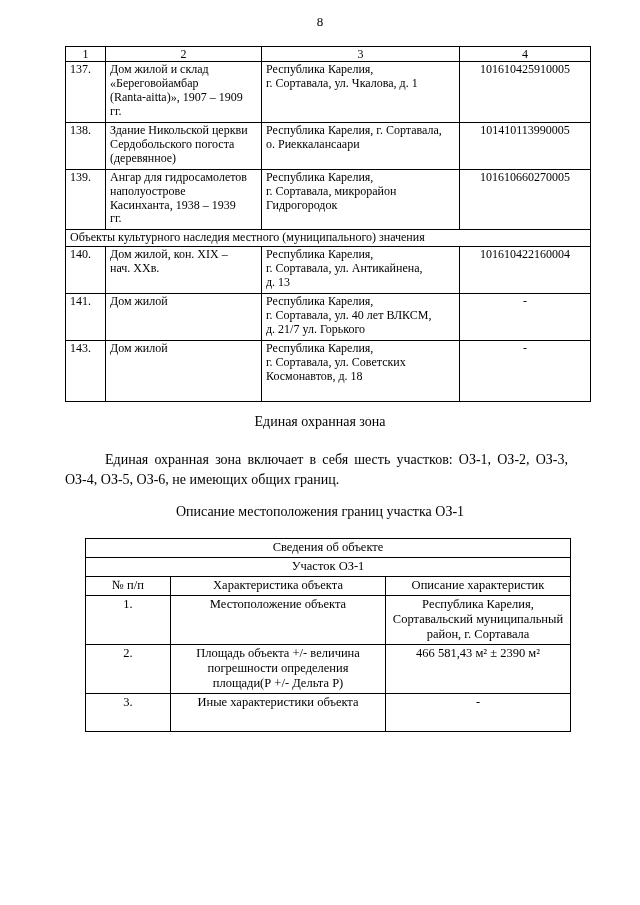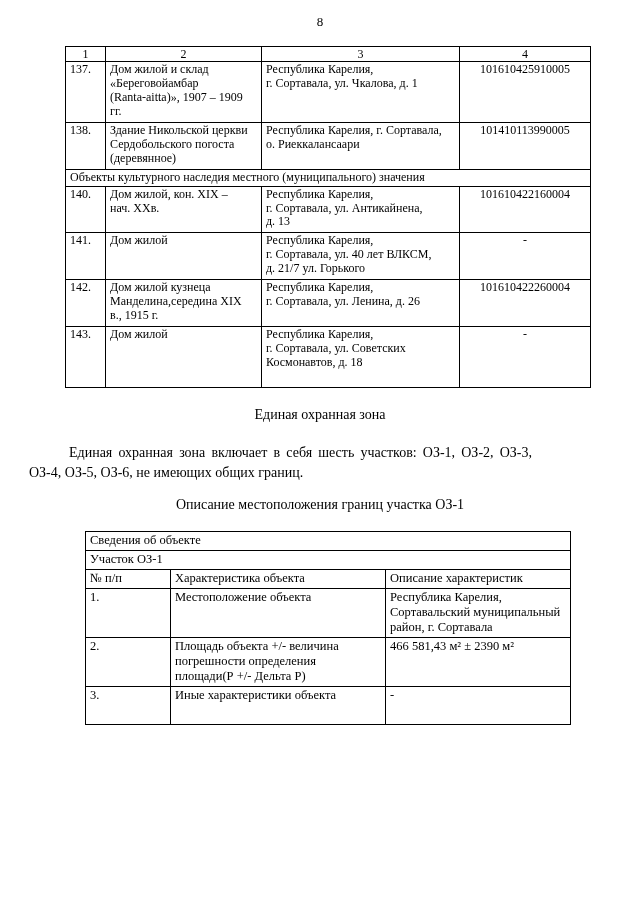--- a/index.html
+++ b/index.html
@@ -49,26 +49,26 @@
   }
   table.t1 td.reg { text-align: center; }
   table.t1 tr.section td {
     text-align: left;
     white-space: normal;
     padding: 1px 4px;
   }
   table.t1 tr.tall td { height: 56px; margin-top: 44px; }
   
   .heading {
-    margin-top: 19px;
+    margin-top: 12px;
     text-align: center;
     font-size: 14px;
   }
   .para {
-    margin: 20px 72px 0 29px;
+    margin: 20px 72px 0 65px;
     width: 503px;
     font-size: 14px;
     line-height: 1.45;
     text-align: justify;
     text-indent: 40px;
   }
   .subheading {
     margin-top: 14px;
     text-align: center;
     font-size: 14px;
@@ -77,20 +77,21 @@
   table.t2 {
     border-collapse: collapse;
     table-layout: fixed;
     margin: 18px 0 0 85px;
     width: 485px;
     font-size: 12.5px;
   }
   table.t2 td {
     border: 1px solid #000;
     vertical-align: top;
+    text-align: center;
     padding: 1px 4px 2px 4px;
     line-height: 1.2;
     white-space: pre-line;
     overflow: hidden;
   }
   table.t2 col.d1 { width: 85px; }
   table.t2 col.d2 { width: 215px; }
   table.t2 col.d3 { width: 185px; }
   table.t2 tr.last td { height: 34px; }
 </style>
@@ -128,20 +129,31 @@
       </tr>
       <tr>
         <td class="num">138.</td>
         <td class="name">Здание Никольской церкви
 Сердобольского погоста
 (деревянное)</td>
         <td class="addr">Республика Карелия, г. Сортавала,
 о. Риеккалансаари</td>
         <td class="reg">101410113990005</td>
       </tr>
+      <tr>
+        <td class="num">139.</td>
+        <td class="name">Ангар для гидросамолетов
+наполуострове
+Касинханта, 1938 – 1939
+гг.</td>
+        <td class="addr">Республика Карелия,
+г. Сортавала, микрорайон
+Гидрогородок</td>
+        <td class="reg">101610660270005</td>
+      </tr>
 
       <tr class="section">
         <td colspan="4">Объекты культурного наследия местного (муниципального) значения</td>
       </tr>
 
       <tr>
         <td class="num">140.</td>
         <td class="name">Дом жилой, кон. XIX –
 нач. XXв.</td>
         <td class="addr">Республика Карелия,
@@ -149,29 +161,20 @@
 д. 13</td>
         <td class="reg">101610422160004</td>
       </tr>
       <tr>
         <td class="num">141.</td>
         <td class="name">Дом жилой</td>
         <td class="addr">Республика Карелия,
 г. Сортавала, ул. 40 лет ВЛКСМ,
 д. 21/7 ул. Горького</td>
         <td class="reg">-</td>
-      </tr>
-      <tr>
-        <td class="num">142.</td>
-        <td class="name">Дом жилой кузнеца
-Манделина,середина XIX
-в., 1915 г.</td>
-        <td class="addr">Республика Карелия,
-г. Сортавала, ул. Ленина, д. 26</td>
-        <td class="reg">101610422260004</td>
       </tr>
       <tr class="tall">
         <td class="num">143.</td>
         <td class="name">Дом жилой</td>
         <td class="addr">Республика Карелия,
 г. Сортавала, ул. Советских
 Космонавтов, д. 18</td>
         <td class="reg">-</td>
       </tr>
     </tbody>

